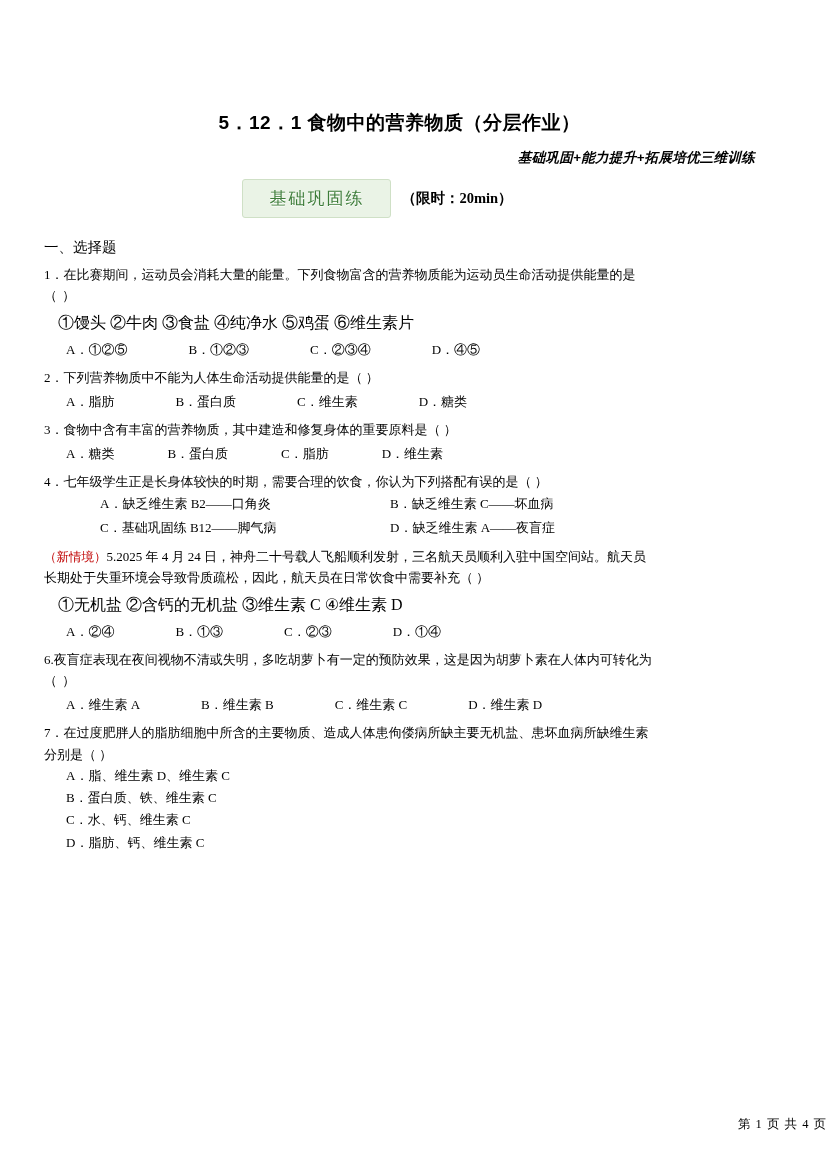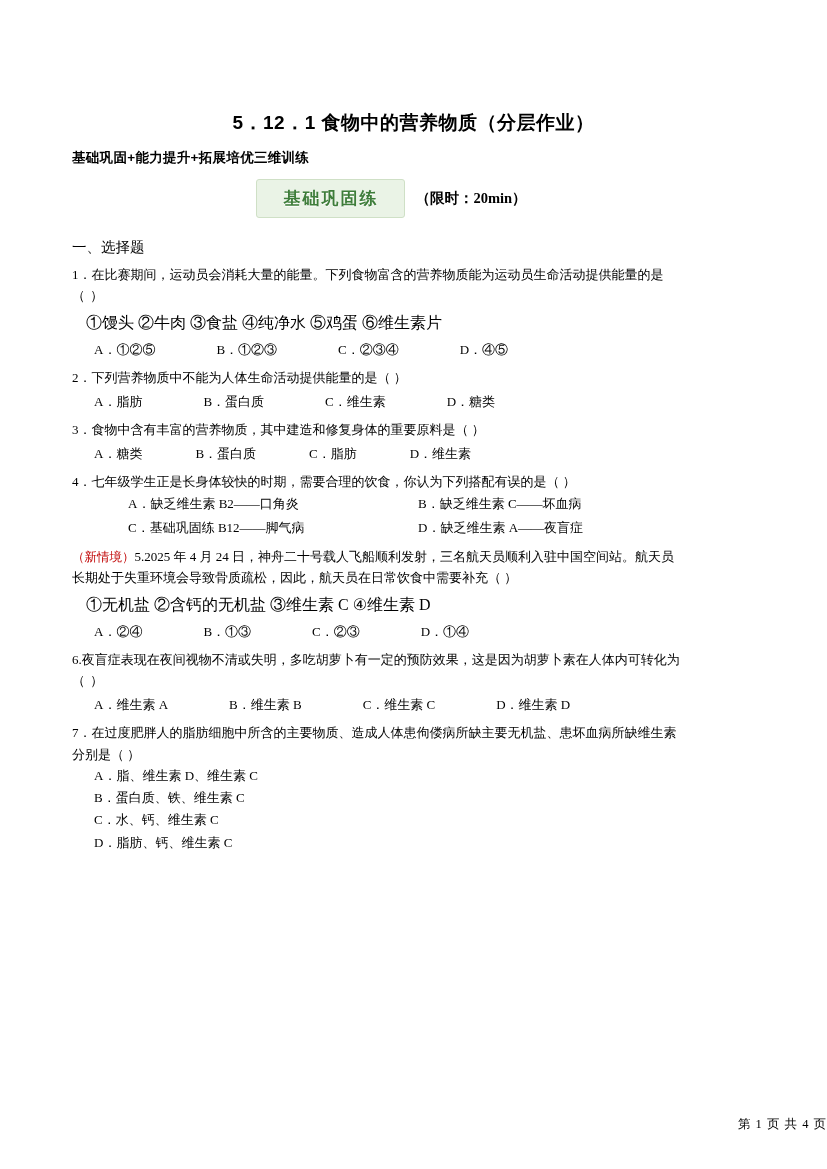--- a/index.html
+++ b/index.html
@@ -13,36 +13,37 @@
     font-family: "Liberation Serif", serif;
     color: #000000;
     position: relative;
     overflow: hidden;
   }
   .page {
     position: relative;
     width: 827px;
     height: 1169px;
     box-sizing: border-box;
-    padding: 96px 72px 40px 72px;
+    padding: 96px 72px 40px 44px;
     border-radius: 12px;
   }
 
   
   .doc-title {
     text-align: center;
     font-size: 19px;
     font-weight: bold;
     letter-spacing: 0.5px;
     margin: 14px 0 0 0;
     font-family: "Liberation Sans", sans-serif;
   }
   .subtitle-row {
-    text-align: left;
+    text-align: right;
     margin-top: 12px;
+    font-style: italic;
   }
   .subtitle {
     font-size: 13.5px;
     font-weight: bold;
     font-family: "Liberation Sans", sans-serif;
     letter-spacing: 0.3px;
   }
 
   .badge-row {
     margin-top: 12px;
@@ -51,21 +52,21 @@
     justify-content: center;
     align-items: center;
     gap: 10px;
   }
   .badge {
     display: inline-block;
     background: #eaf3e6;
     border: 1px solid #cfe0c6;
     border-radius: 3px;
     color: #3e7d3a;
-    font-weight: bold;
+    font-weight: normal;
     font-size: 17px;
     font-family: "Liberation Sans", sans-serif;
     padding: 7px 26px;
     letter-spacing: 2px;
     text-shadow: 0 1px 0 #ffffff;
     position: relative;
     left: -22px;
   }
   .timing {
     font-size: 14.5px;

